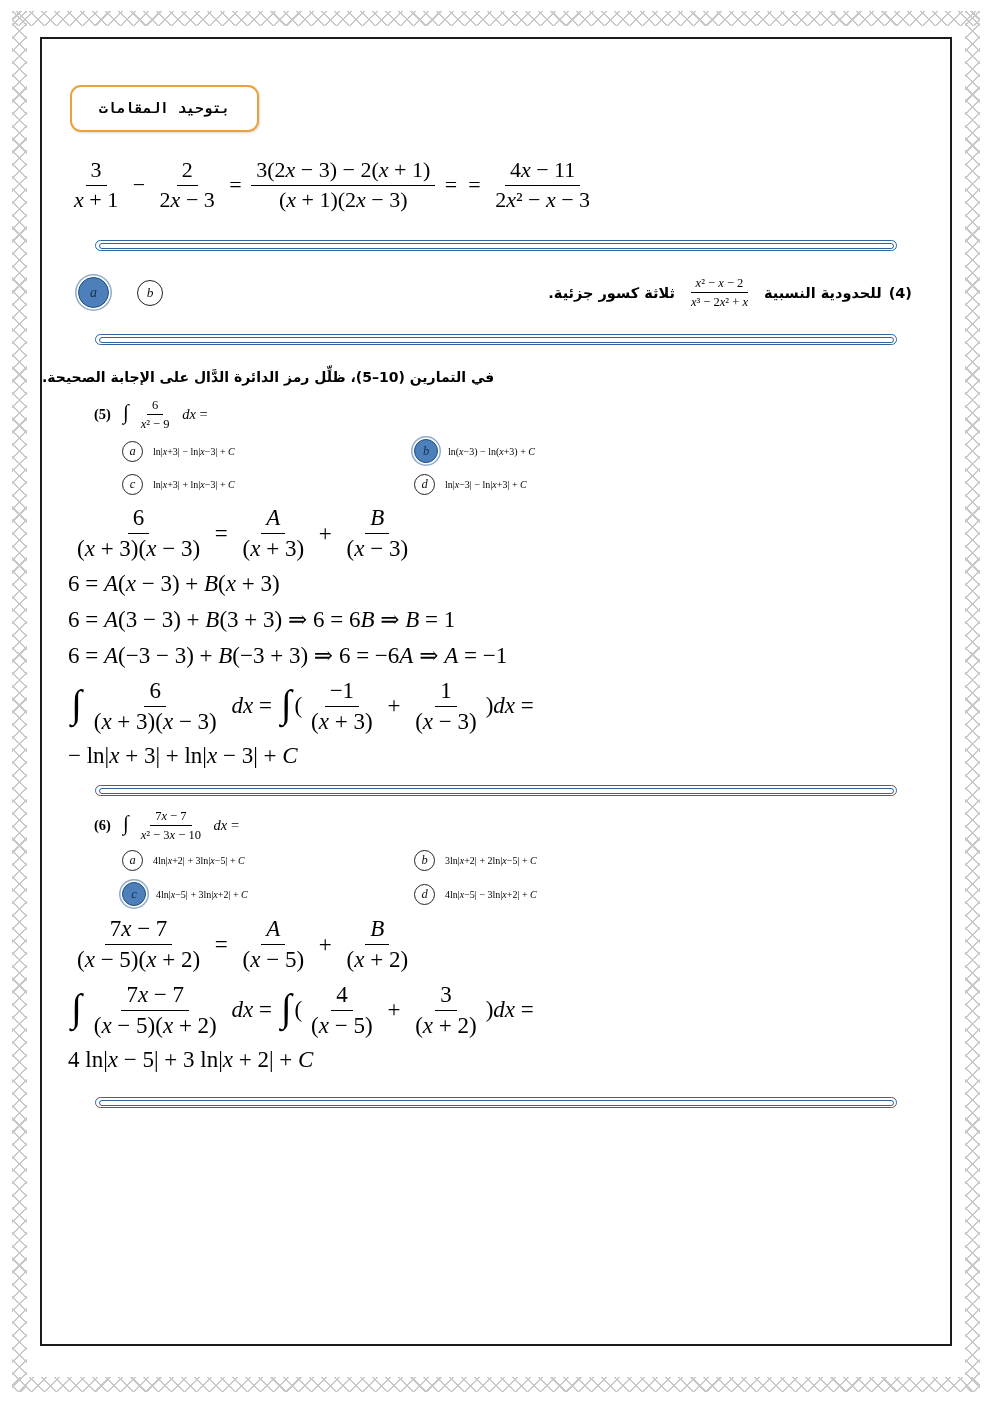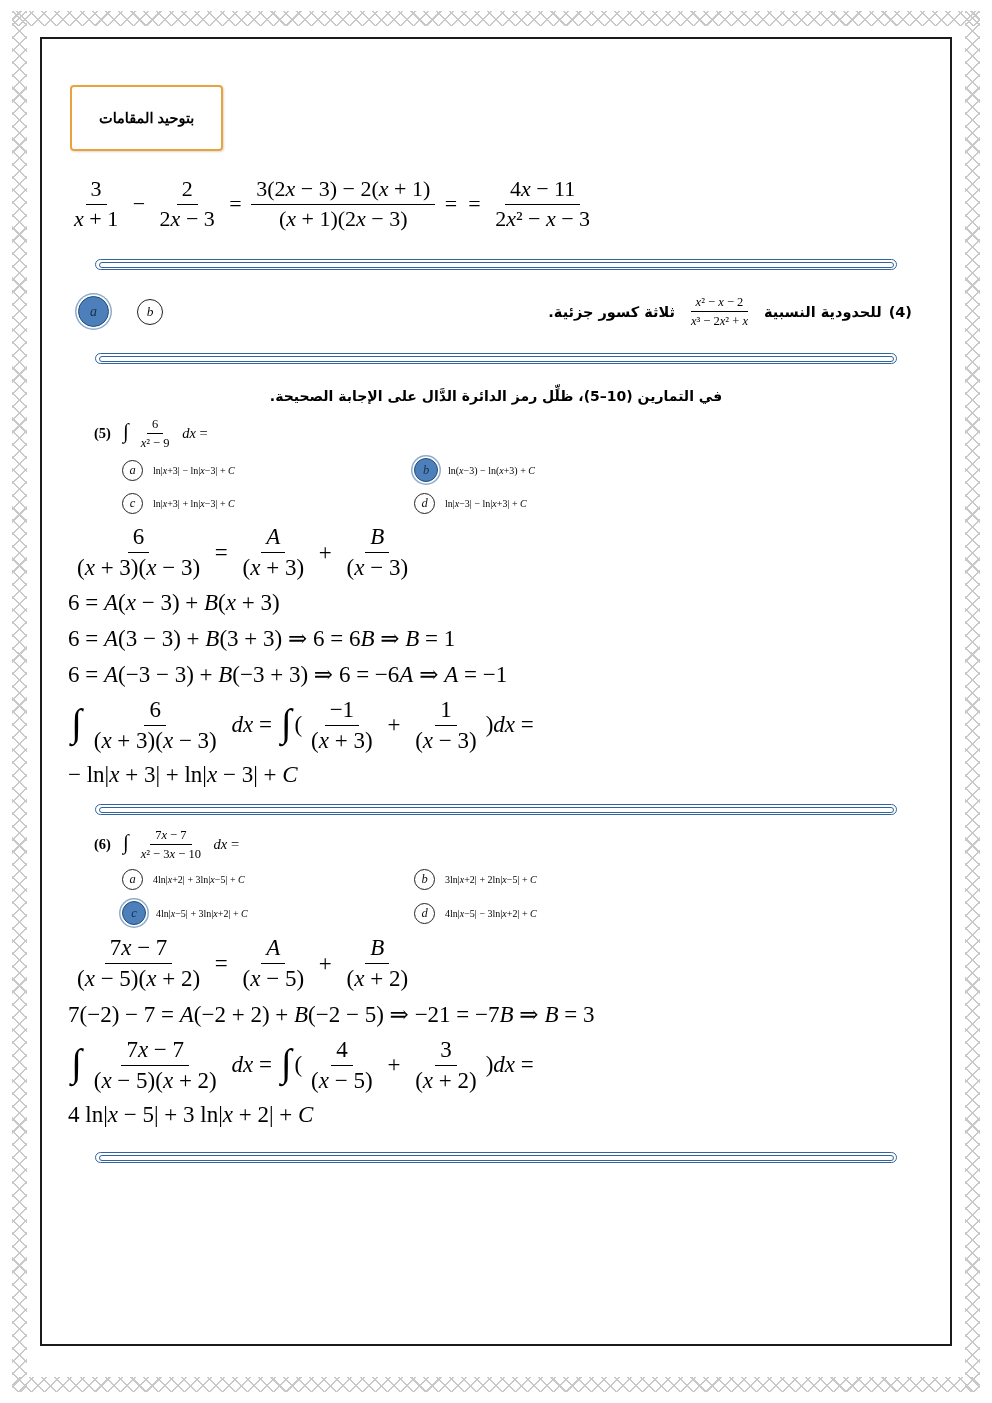--- a/index.html
+++ b/index.html
@@ -15,22 +15,22 @@
   .zz-top{top:11px;}
   .zz-bot{bottom:11px;}
   .zz-v{top:11px;bottom:11px;width:15px;}
   .zz-left{left:12px;}
   .zz-right{right:12px;}
 
   .frame{position:absolute;top:37px;left:40px;right:40px;bottom:57px;
          border:2px solid #1b1b1b;overflow:hidden;}
 
   .title-box{display:inline-block;margin:46px 0 0 28px;border:2.2px solid var(--box-orange,#e8a33d);
-             border-radius:4px;padding:23px 27px;font-size:14.5px;font-weight:600;
-             font-family:Liberation Sans, sans-serif;box-shadow:1px 1px 2px rgba(0,0,0,.15);}
+             border-radius:11px;padding:13px 27px;font-size:14.5px;font-weight:600;
+             font-family:Liberation Mono, monospace;box-shadow:1px 1px 2px rgba(0,0,0,.15);}
 
   
   .eq{display:flex;align-items:center;font-family:"Liberation Serif","DejaVu Serif",serif;}
   .eq .mt{white-space:pre;}
   .frac{display:inline-flex;flex-direction:column;align-items:center;vertical-align:middle;
         margin:0 4px;line-height:1.12;}
   .frac .num{padding:0 5px 2px;border-bottom:1.6px solid #000;text-align:center;white-space:pre;}
   .frac .den{padding:2px 5px 0;text-align:center;white-space:pre;}
   .int{font-style:normal;font-size:1.7em;line-height:.85;margin:0 3px;transform:translateY(-2px);}
 
@@ -52,21 +52,21 @@
   .circ-lg{width:31px;height:31px;font-size:14px;}
   .circ.selected{background:var(--circle-fill,#4d7fba);border-color:#1f4e79;color:#13314f;
                  box-shadow:0 0 0 1.5px #fff,0 0 0 3px #8fabc9;}
   .circ-sm.selected{width:24px;height:24px;}
 
   .q4{display:flex;align-items:center;margin:25px 38px 0 36px;gap:28px;}
   .q4-text{flex:1;direction:rtl;display:flex;align-items:center;justify-content:flex-start;gap:7px;
            font-family:"DejaVu Sans",sans-serif;font-size:14.5px;font-weight:bold;}
   .inline-frac{direction:ltr;font-size:12.5px;font-weight:normal;}
 
-  .instruction{direction:rtl;text-align:center;margin-top:24px;font-family:"DejaVu Sans",sans-serif;
+  .instruction{direction:rtl;text-align:left;margin-top:24px;font-family:"DejaVu Sans",sans-serif;
                font-size:14px;font-weight:bold;}
 
   .q-header{display:flex;align-items:center;margin:13px 0 0 52px;}
   .q-num{font:bold 14.5px "Liberation Serif",serif;margin-right:9px;}
   .q-math{font-size:14.5px;}
   .q-math .frac{font-size:12.5px;}
   .q-math .int{font-size:21px;}
 
   .options{display:grid;grid-template-columns:292px auto;row-gap:11px;justify-content:start;
            margin:8px 0 0 80px;}
@@ -293,23 +293,20 @@
               <span class="num"><i>A</i></span>
               <span class="den">(<i>x</i> − 5)</span>
             </span>
             <span class="mt"> + </span>
             <span class="frac">
               <span class="num"><i>B</i></span>
               <span class="den">(<i>x</i> + 2)</span>
             </span>
           </div>
         <div class="eq sol-eq">
-            <span class="mt">7(−2) − 7 = <i>A</i>(−2 + 2) + <i>B</i>(−2 − 5) ⇒ −21 = −7<i>B</i> ⇒ <i>B</i> = 3</span>
-          </div>
-        <div class="eq sol-eq">
             <span class="int">∫</span>
             <span class="frac">
               <span class="num">7<i>x</i> − 7</span>
               <span class="den">(<i>x</i> − 5)(<i>x</i> + 2)</span>
             </span>
             <span class="mt"> <i>dx</i> = </span>
             <span class="int">∫</span>
             <span class="mt">(</span>
             <span class="frac">
               <span class="num">4</span>

